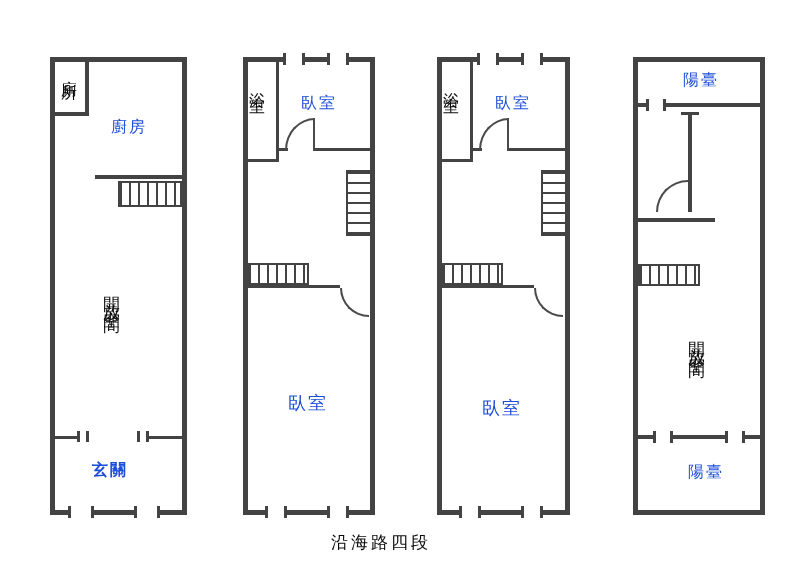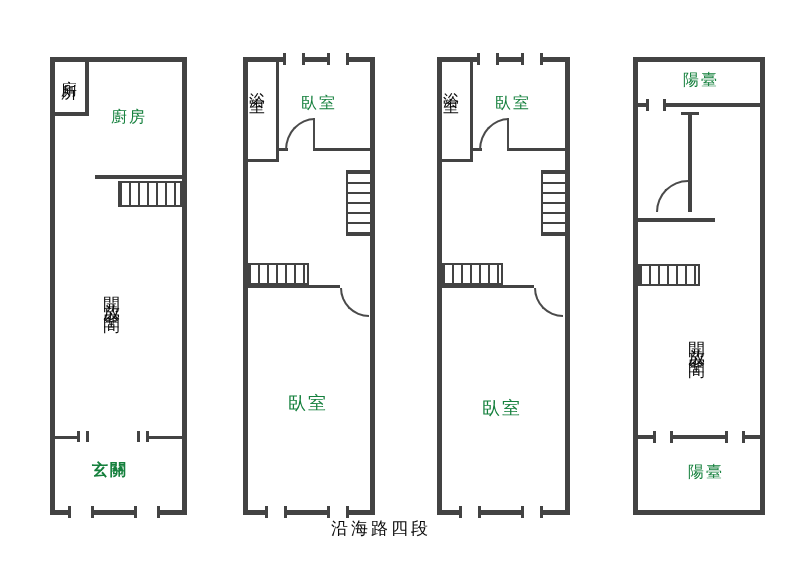--- a/index.html
+++ b/index.html
@@ -1,21 +1,21 @@
 <!DOCTYPE html>
 <html><head>
 <meta charset="utf-8">
 <style>
   html,body{margin:0;padding:0;background:#fff;}
   .page{
     position:relative;width:800px;height:576px;background:#ffffff;
     font-family:"DejaVu Sans",sans-serif;color:#000;overflow:hidden;
   }
   .wall{position:absolute;background:#434343;}
-  .lbl{position:absolute;font-size:16px;font-weight:500;color:#15803d;letter-spacing:2px;white-space:nowrap;}
+  .lbl{position:absolute;font-size:16px;font-weight:500;color:#1d4ed8;letter-spacing:2px;white-space:nowrap;}
   .vlbl{position:absolute;writing-mode:vertical-rl;text-orientation:upright;font-size:16px;font-weight:500;color:#0a0a0a;letter-spacing:4px;white-space:nowrap;}
   .vbig{font-size:17px;letter-spacing:7px;}
   .big{font-size:18px;}
   .stairs{position:absolute;box-sizing:border-box;border:2px solid #434343;background-color:#fff;}
   .vcols{background-image:repeating-linear-gradient(to right,#434343 0,#434343 2px,transparent 2px,transparent 9px);}
   .hrows{background-image:repeating-linear-gradient(to bottom,#434343 0,#434343 2px,transparent 2px,transparent 10px);}
   .arc{position:absolute;box-sizing:border-box;}
   .arc-tl{border-top:2px solid #4a4a4a;border-left:2px solid #4a4a4a;border-top-left-radius:100% 100%;}
   .arc-bl{border-bottom:2px solid #4a4a4a;border-left:2px solid #4a4a4a;border-bottom-left-radius:100% 100%;}
   .leaf{position:absolute;background:#4a4a4a;}
@@ -42,21 +42,21 @@
 
     <div class="wall" style="left:55px;top:436px;width:24px;height:3px;"></div>
     <div class="win" style="left:77px;top:431px;width:12px;height:11px;"></div>
     <div class="win" style="left:137px;top:431px;width:12px;height:11px;"></div>
     <div class="wall" style="left:147px;top:436px;width:37px;height:3px;"></div>
 
     <div class="win" style="left:68px;top:506px;width:26px;height:12px;"></div>
     <div class="win" style="left:134px;top:506px;width:26px;height:12px;"></div>
 
     <div class="vlbl" style="left:58px;top:67px;">廁所</div>
-    <div class="lbl" style="left:111px;top:107px;">廚房</div>
+    <div class="lbl" style="left:111px;top:117px;">廚房</div>
     <div class="vlbl vbig" style="left:101px;top:283px;">開放空間</div>
     <div class="lbl" style="left:92px;top:460px;font-weight:bold;">玄關</div>
   </div>
 
   <div>
     <div class="wall" style="left:243px;top:57px;width:132px;height:5px;"></div>
     <div class="wall" style="left:243px;top:510px;width:132px;height:5px;"></div>
     <div class="wall" style="left:243px;top:57px;width:5px;height:458px;"></div>
     <div class="wall" style="left:370px;top:57px;width:5px;height:458px;"></div>
 
@@ -132,15 +132,15 @@
 
     <div class="wall" style="left:633px;top:435px;width:132px;height:4px;"></div>
     <div class="win" style="left:653px;top:431px;width:20px;height:12px;"></div>
     <div class="win" style="left:725px;top:431px;width:20px;height:12px;"></div>
 
     <div class="lbl" style="left:683px;top:70px;">陽臺</div>
     <div class="vlbl vbig" style="left:686px;top:328px;">開放空間</div>
     <div class="lbl" style="left:688px;top:462px;">陽臺</div>
   </div>
 
-  <div class="caption" style="left:331px;top:517px;text-align:center;">沿海路四段</div>
+  <div class="caption" style="left:331px;top:531px;text-align:center;">沿海路四段</div>
 
 </div>
 
 </body></html>

